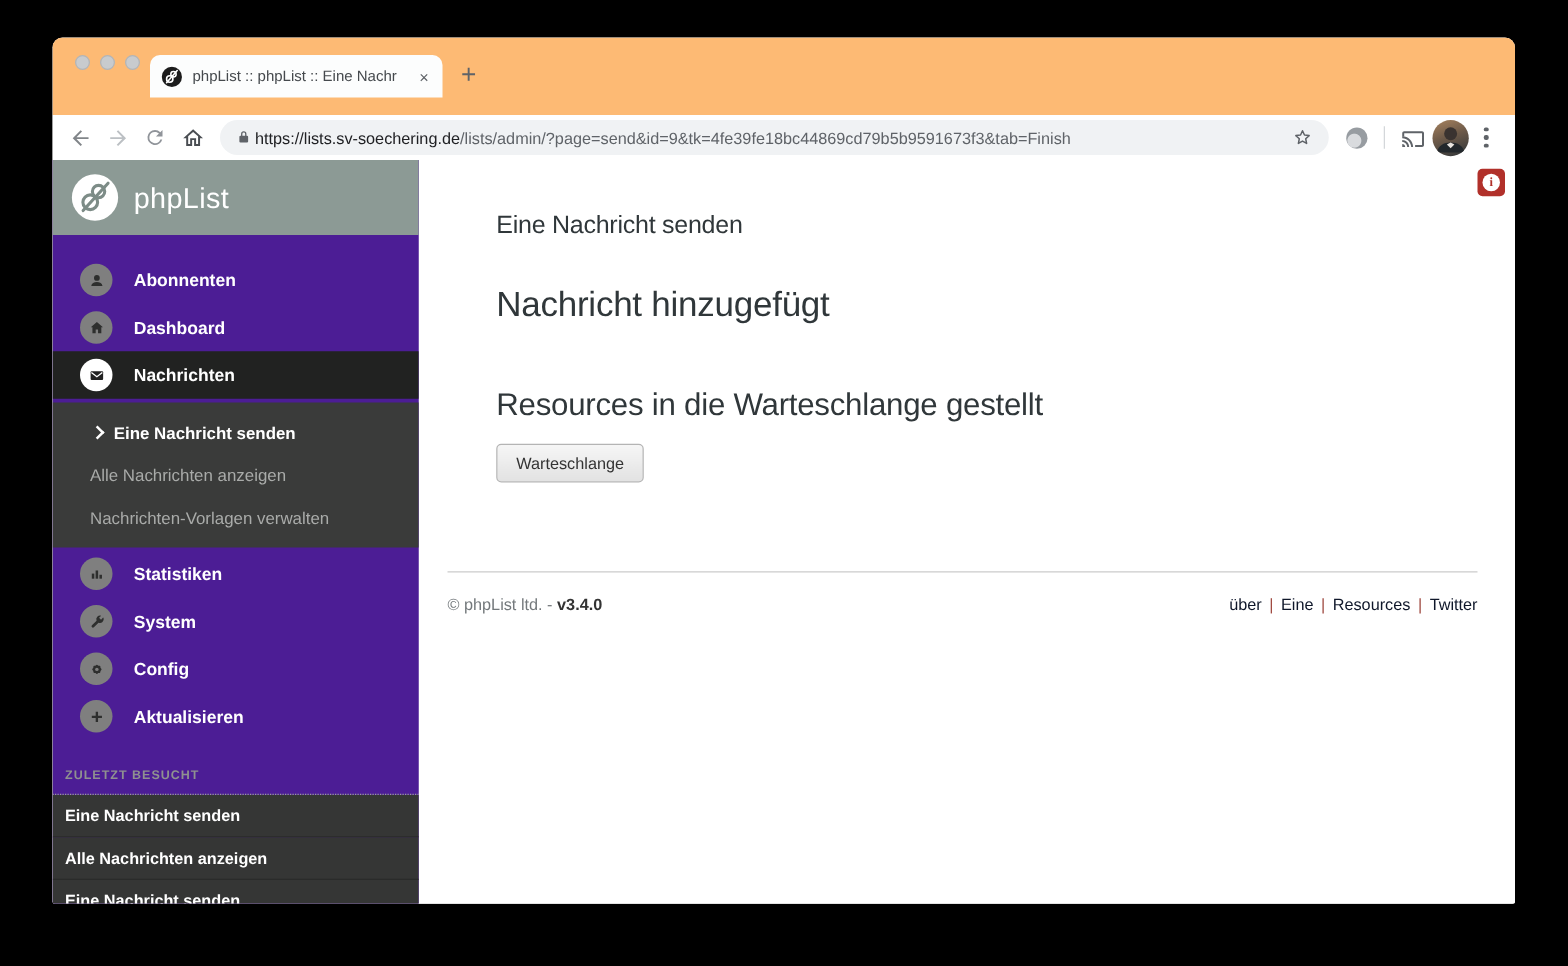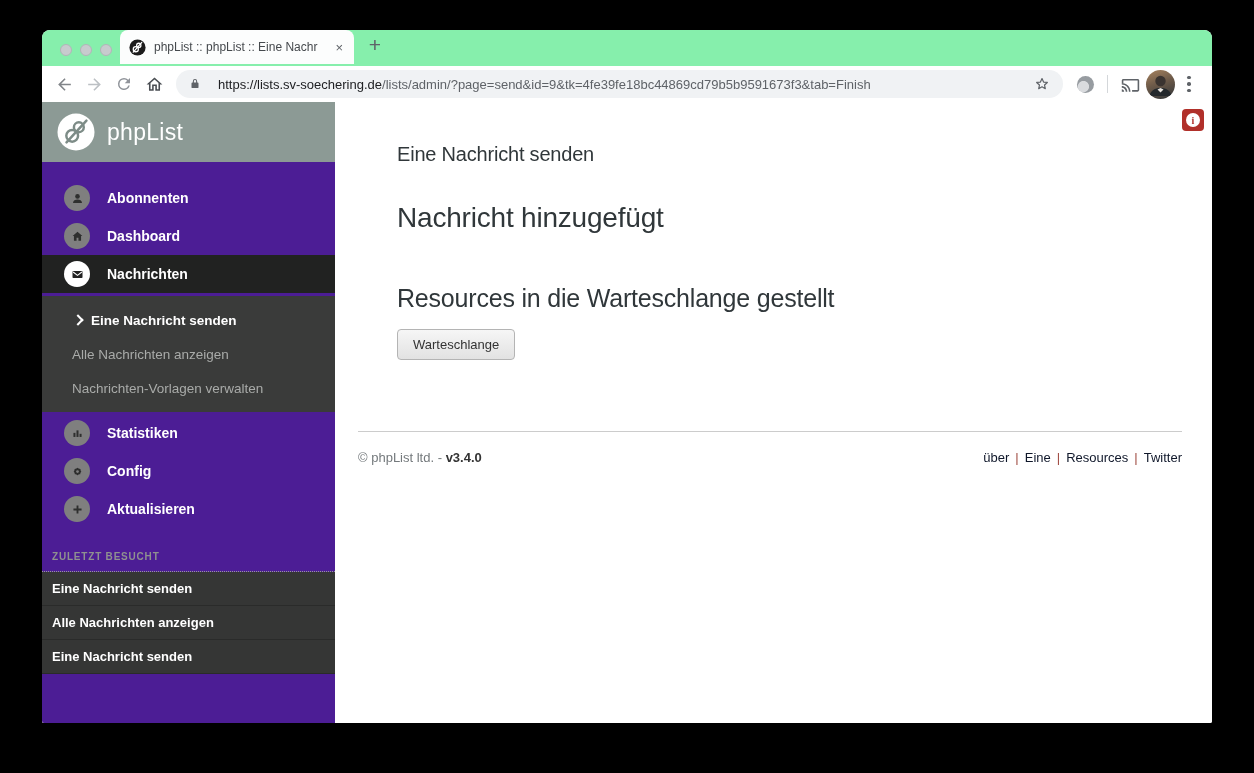--- a/index.html
+++ b/index.html
@@ -2,36 +2,36 @@
 <html><head>
 <meta charset="utf-8">
 <style>
   * { margin:0; padding:0; box-sizing:border-box; }
   body { font-family:"Liberation Sans","DejaVu Sans",sans-serif; background:#000; }
   .stage { position:relative; width:1254px; height:773px; background:#000; overflow:hidden; }
   .window { position:absolute; left:42px; top:30px; width:1170px; height:693px;
             border-radius:8px 8px 2px 2px; overflow:hidden; display:flex; flex-direction:column; background:#fff; }
 
   
-  .tabstrip { height:36px; background:#86efac; position:relative; display:flex; align-items:flex-start; flex-shrink:0; }
+  .tabstrip { height:62px; background:#fdba74; position:relative; display:flex; align-items:center; flex-shrink:0; }
   .traffic { position:absolute; left:18px; top:14px; display:flex; gap:8px; }
   .tl { width:12px; height:12px; border-radius:50%; background:#c8cbce; border:1px solid #b2b5b8; }
   .tab { margin-left:78px; width:234px; height:34px; background:#fcfdfd; border-radius:8px 8px 0 0;
          display:flex; align-items:center; padding:0 9px; gap:8px; }
   .favicon { width:17px; height:17px; flex-shrink:0; }
   .tab-title { font-size:12px; color:#45494d; white-space:nowrap; overflow:hidden; flex:1; }
   .tab-close { font-size:13px; color:#5f6368; padding:0 2px; cursor:default; }
   .newtab { width:30px; height:30px; margin:0 0 2px 6px; display:flex; align-items:center; justify-content:center;
             font-size:21px; color:#5f6368; font-weight:400; }
 
   
   .toolbar { height:36px; background:#fff; display:flex; align-items:center; padding:0 10px 0 8px; gap:2px; flex-shrink:0; }
   .tbtn { width:28px; height:28px; display:flex; align-items:center; justify-content:center; flex-shrink:0; }
   .omnibox { flex:1; height:28px; background:#f0f2f4; border-radius:14px; margin:0 6px;
-             display:flex; align-items:center; padding:0 12px; gap:16px; min-width:0; }
+             display:flex; align-items:center; padding:0 12px; gap:2px; min-width:0; }
   .url { font-size:13px; white-space:nowrap; overflow:hidden; }
   .url-host { color:#202124; }
   .url-path { color:#5f6368; }
   .url-wrap { flex:1; min-width:0; white-space:nowrap; overflow:hidden; }
   .ext-circle { width:17px; height:17px; border-radius:50%;
                 background:radial-gradient(circle at 38% 62%, #d9dbde 35%, #979ca1 40%); flex-shrink:0; }
   .tdivider { width:1px; height:18px; background:#d4d7da; margin:0 6px; flex-shrink:0; }
   .avatar { width:29px; height:29px; border-radius:50%; overflow:hidden; flex-shrink:0;
             background:linear-gradient(160deg,#a8835f 0%, #6d5a49 45%, #2f3438 100%); position:relative; }
   .avatar svg { position:absolute; left:0; top:0; }
@@ -227,20 +227,28 @@
                 <rect x="5.5" y="11" width="3.2" height="6.5"></rect>
                 <rect x="10.4" y="7" width="3.2" height="10.5"></rect>
                 <rect x="15.3" y="12.5" width="3.2" height="5"></rect>
               </svg>
           </span>
           <span class="nav-label">Statistiken</span>
         </div>
         <div class="nav-item">
           <span class="circ">
             <svg width="15" height="15" viewBox="0 0 24 24">
+                <path fill="#2e2f2e" d="M20.6 7.1a4.9 4.9 0 0 1-6.5 5.9l-5.9 5.9a1.75 1.75 0 0 1-2.5-2.5l5.9-5.9a4.9 4.9 0 0 1 5.9-6.5l-2.7 2.7 2.5 2.5 2.7-2.7z"></path>
+              </svg>
+          </span>
+          <span class="nav-label">System</span>
+        </div>
+        <div class="nav-item">
+          <span class="circ">
+            <svg width="15" height="15" viewBox="0 0 24 24">
                 <g fill="#2e2f2e">
                   <rect x="7.5" y="7.5" width="9" height="9" rx="1"></rect>
                   <rect x="7.5" y="7.5" width="9" height="9" rx="1" transform="rotate(45 12 12)"></rect>
                 </g>
                 <circle cx="12" cy="12" r="2.2" fill="#7f7f7f"></circle>
               </svg>
           </span>
           <span class="nav-label">Config</span>
         </div>
         <div class="nav-item">

